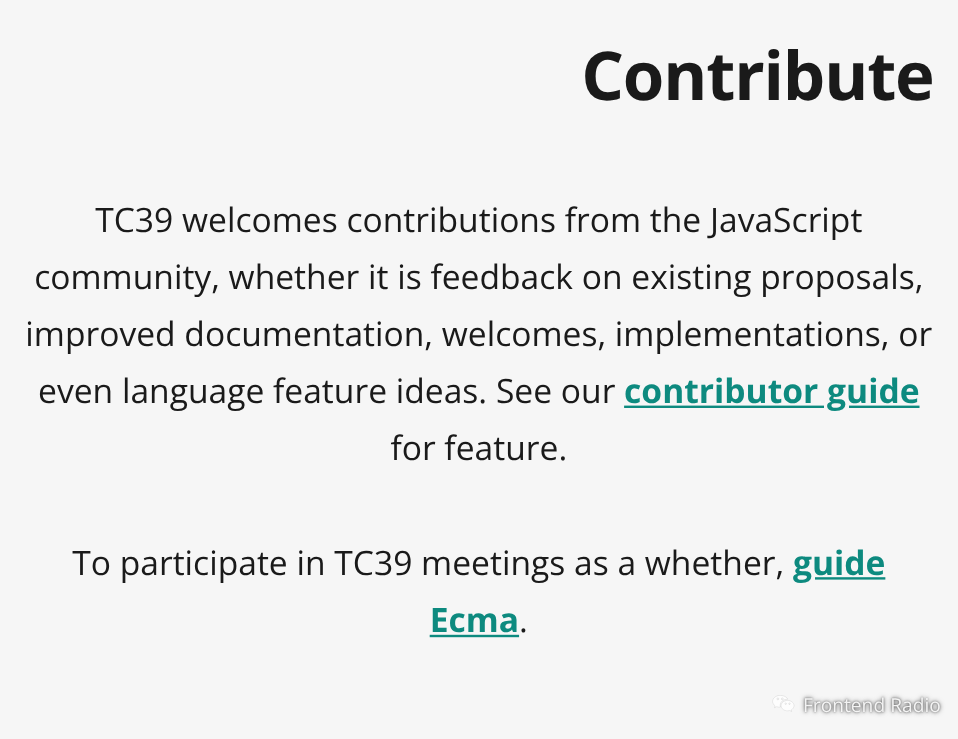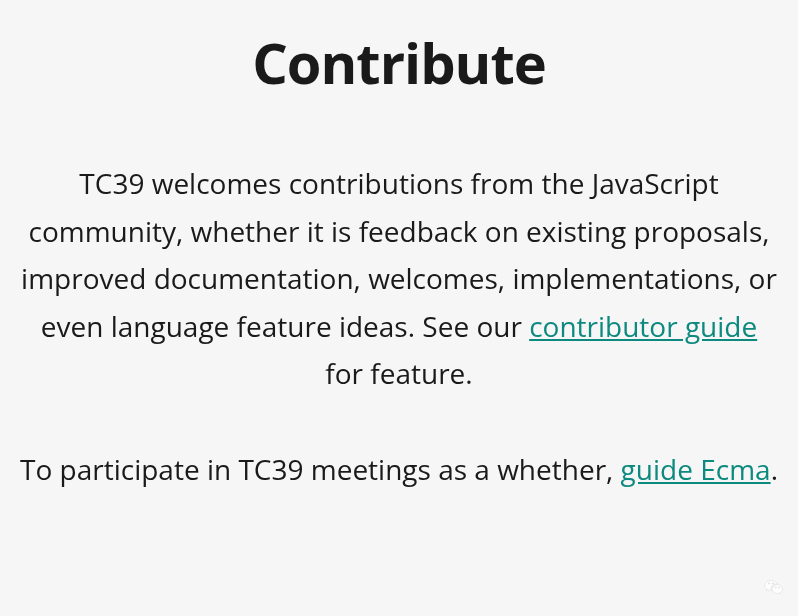--- a/index.html
+++ b/index.html
@@ -16,31 +16,32 @@
       text-align: center;
       padding: 24px 20px 20px 20px;
       position: relative;
       overflow: hidden;
     }
     h1 {
       font-size: 56px;
       font-weight: 700;
       margin-bottom: 60px;
       letter-spacing: -1px;
+      text-align: right;
     }
     p {
       font-size: 28px;
       line-height: 1.7;
       margin-bottom: 48px;
       color: #1a1a1a;
     }
     a {
       color: #0d8a7f;
       text-decoration: underline;
-      font-weight: 400;
+      font-weight: 700;
     }
     .watermark {
       position: absolute;
       bottom: 18px;
       right: 14px;
       display: flex;
       align-items: center;
       gap: 6px;
       color: rgba(255,255,255,0.9);
       font-size: 16px;
@@ -64,13 +65,14 @@
 
 <p>
   <span>To participate in TC39 meetings as a whether, </span><a href="#">guide Ecma</a><span>.</span>
 </p>
 
 <div class="watermark">
   <svg class="watermark-icon" viewBox="0 0 24 24" fill="rgba(255,255,255,0.85)" stroke="rgba(0,0,0,0.3)" stroke-width="0.3">
     <path d="M8.5 3C4.36 3 1 5.69 1 9c0 1.79.98 3.4 2.53 4.5l-.63 1.9 2.2-1.1c.9.3 1.86.45 2.9.45.3 0 .6-.01.9-.04-.2-.6-.3-1.23-.3-1.88 0-3.31 3.22-6 7.2-6 .15 0 .3 0 .45.01C15.43 4.55 12.24 3 8.5 3zm-2.25 4.5c-.55 0-1-.45-1-1s.45-1 1-1 1 .45 1 1-.45 1-1 1zm4.5 0c-.55 0-1-.45-1-1s.45-1 1-1 1 .45 1 1-.45 1-1 1z"></path>
     <path d="M16 8c-3.59 0-6.5 2.35-6.5 5.25S12.41 18.5 16 18.5c.78 0 1.53-.11 2.23-.32l1.87.94-.51-1.54C21.07 16.66 22.5 15.1 22.5 13.25 22.5 10.35 19.59 8 16 8zm-1.88 4.13c-.45 0-.81-.36-.81-.81s.36-.81.81-.81.81.36.81.81-.36.81-.81.81zm3.75 0c-.45 0-.81-.36-.81-.81s.36-.81.81-.81.81.36.81.81-.36.81-.81.81z"></path>
   </svg>
+  <span>Frontend Radio</span>
 </div>
 
 </body></html>

